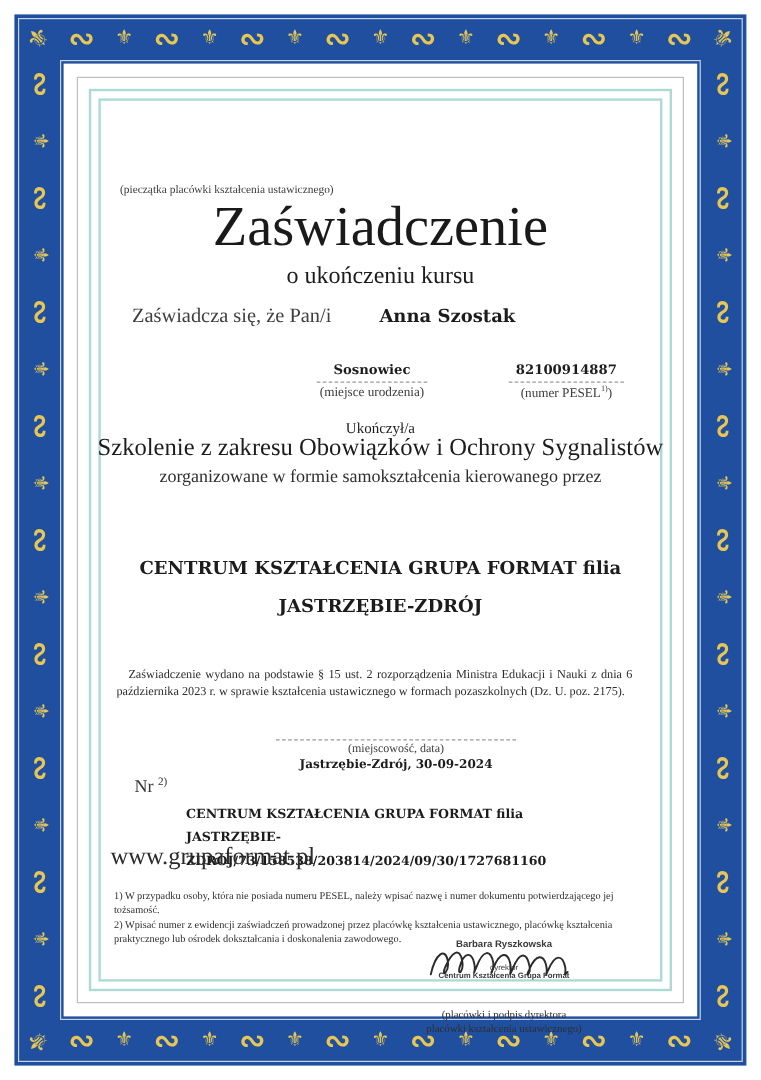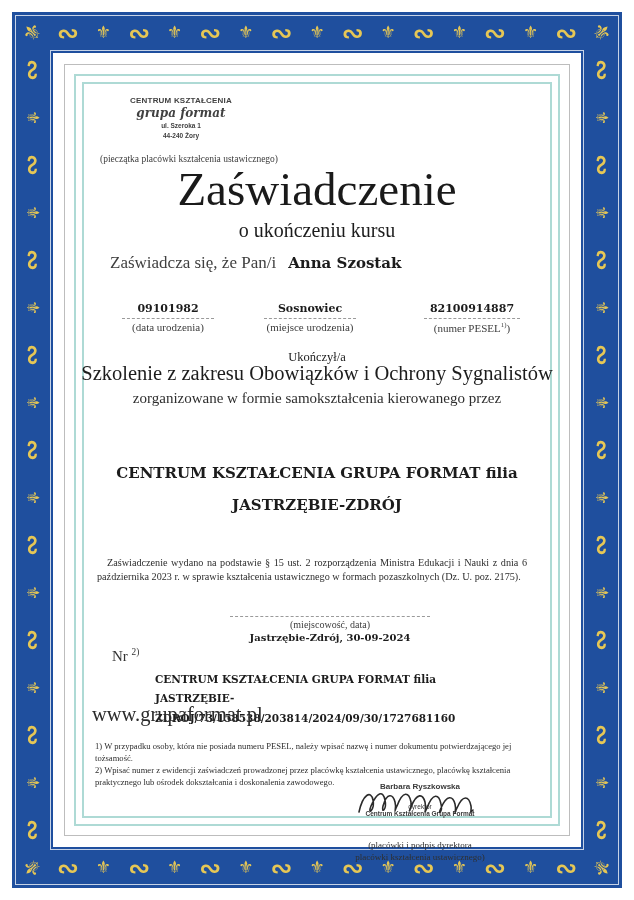--- a/index.html
+++ b/index.html
@@ -42,21 +42,21 @@
 
   .stamp{left:121px;top:96px;width:120px;text-align:center;color:#414141;}
   .stamp-org{font-family:"Liberation Sans",sans-serif;font-size:8px;font-weight:bold;letter-spacing:.2px;}
   .stamp-brand{font-family:"DejaVu Serif",serif;font-style:italic;font-weight:bold;font-size:12px;margin-top:1px;}
   .stamp-addr{font-family:"Liberation Sans",sans-serif;font-size:6.5px;font-weight:bold;line-height:1.3;margin-top:2px;}
   .stamp-caption{left:100px;top:154px;font-size:9.5px;color:#3b3b3b;}
 
   .title{top:166px;font-size:47px;line-height:1;color:#1a1a1a;}
   .subtitle{top:219px;font-size:20px;}
 
-  .attest{left:110px;top:253px;display:flex;align-items:baseline;gap:12px;}
+  .attest{left:110px;top:253px;display:flex;align-items:baseline;gap:40px;}
   .attest-label{font-size:17px;color:#3f3f3f;}
   .attest-name{font-size:15px;}
 
   .fieldcol{top:302px;text-align:center;}
   .f1{left:122px;width:92px;} .f2{left:264px;width:92px;} .f3{left:424px;width:96px;}
   .field-value{font-size:11px;padding-bottom:3px;}
   .dotline{border-bottom:1px dashed #9a9a9a;height:0;}
   .field-label{font-size:11px;color:#3c3c3c;margin-top:2px;white-space:nowrap;}
   sup{font-size:62%;vertical-align:super;}
 
@@ -173,41 +173,30 @@
   <span class="corner c-tr">⚜</span>
   <span class="corner c-bl">⚜</span>
   <span class="corner c-br">⚜</span>
 
   <div class="frame-gray"></div>
   <div class="frame-teal1"></div>
   <div class="frame-teal2"></div>
 
   <div class="content">
 
-    <div class="abs stamp">
-      <div class="stamp-org">CENTRUM KSZTAŁCENIA</div>
-      <div class="stamp-brand">grupa format</div>
-      <div class="stamp-addr">ul. Szeroka 1</div>
-      <div class="stamp-addr">44-240 Żory</div>
-    </div>
     <div class="abs stamp-caption">(pieczątka placówki kształcenia ustawicznego)</div>
 
     <div class="abs ctr title">Zaświadczenie</div>
     <div class="abs ctr subtitle">o ukończeniu kursu</div>
 
     <div class="abs attest">
       <span class="attest-label">Zaświadcza się, że Pan/i</span>
       <span class="attest-name serif-bold">Anna Szostak</span>
     </div>
 
-    <div class="abs fieldcol f1">
-      <div class="field-value serif-bold">09101982</div>
-      <div class="dotline"></div>
-      <div class="field-label">(data urodzenia)</div>
-    </div>
     <div class="abs fieldcol f2">
       <div class="field-value serif-bold">Sosnowiec</div>
       <div class="dotline"></div>
       <div class="field-label">(miejsce urodzenia)</div>
     </div>
     <div class="abs fieldcol f3">
       <div class="field-value serif-bold">82100914887</div>
       <div class="dotline"></div>
       <div class="field-label"><span>(numer PESEL</span><sup>1)</sup><span>)</span></div>
     </div>

